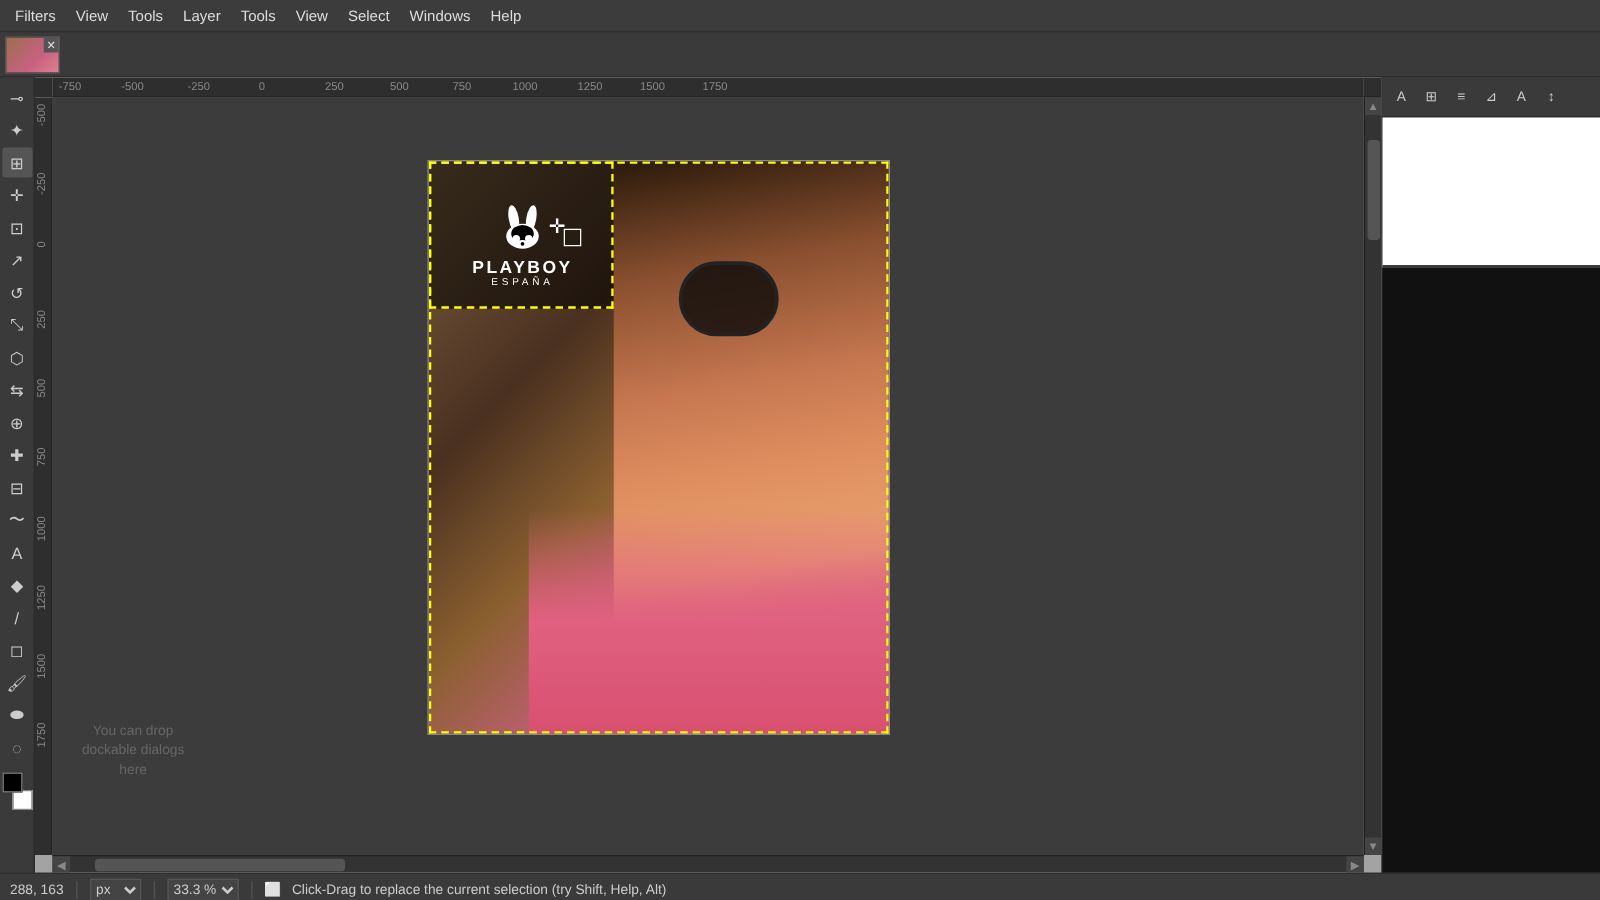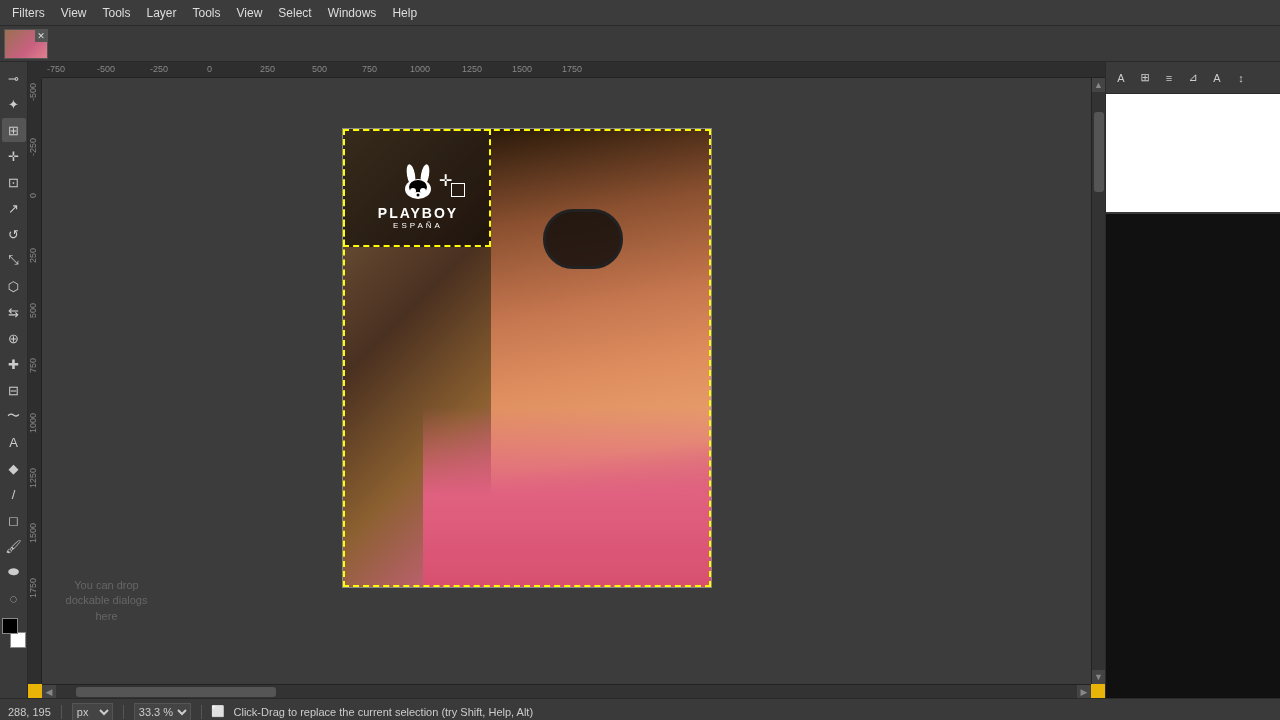--- a/index.html
+++ b/index.html
@@ -77,21 +77,21 @@
       bottom: 0; right: 0;
     }
 
     
     #canvas-container {
       flex: 1;
       display: flex;
       flex-direction: column;
       overflow: hidden;
       position: relative;
-      background: #eab308;
+      background: #a3a3a3;
     }
 
     
     #ruler-h {
       height: 16px;
       background: #2e2e2e;
       border-bottom: 1px solid #222;
       position: relative;
       overflow: hidden;
     }
@@ -512,21 +512,21 @@
     </div>
     <div id="color-panels">
       <div id="white-panel" style="height:120px; background:white;"></div>
       <div id="black-panel" style="flex:1; background:#111;"></div>
     </div>
   </div>
 
 </div>
 
 <div id="statusbar">
-  <span>288, 195</span>
+  <span>288, 163</span>
   <div class="status-sep"></div>
   <select class="zoom-select">
     <option>px</option>
     <option>mm</option>
     <option>in</option>
   </select>
   <div class="status-sep"></div>
   <select class="zoom-select">
     <option>33.3 %</option>
     <option>50 %</option>

